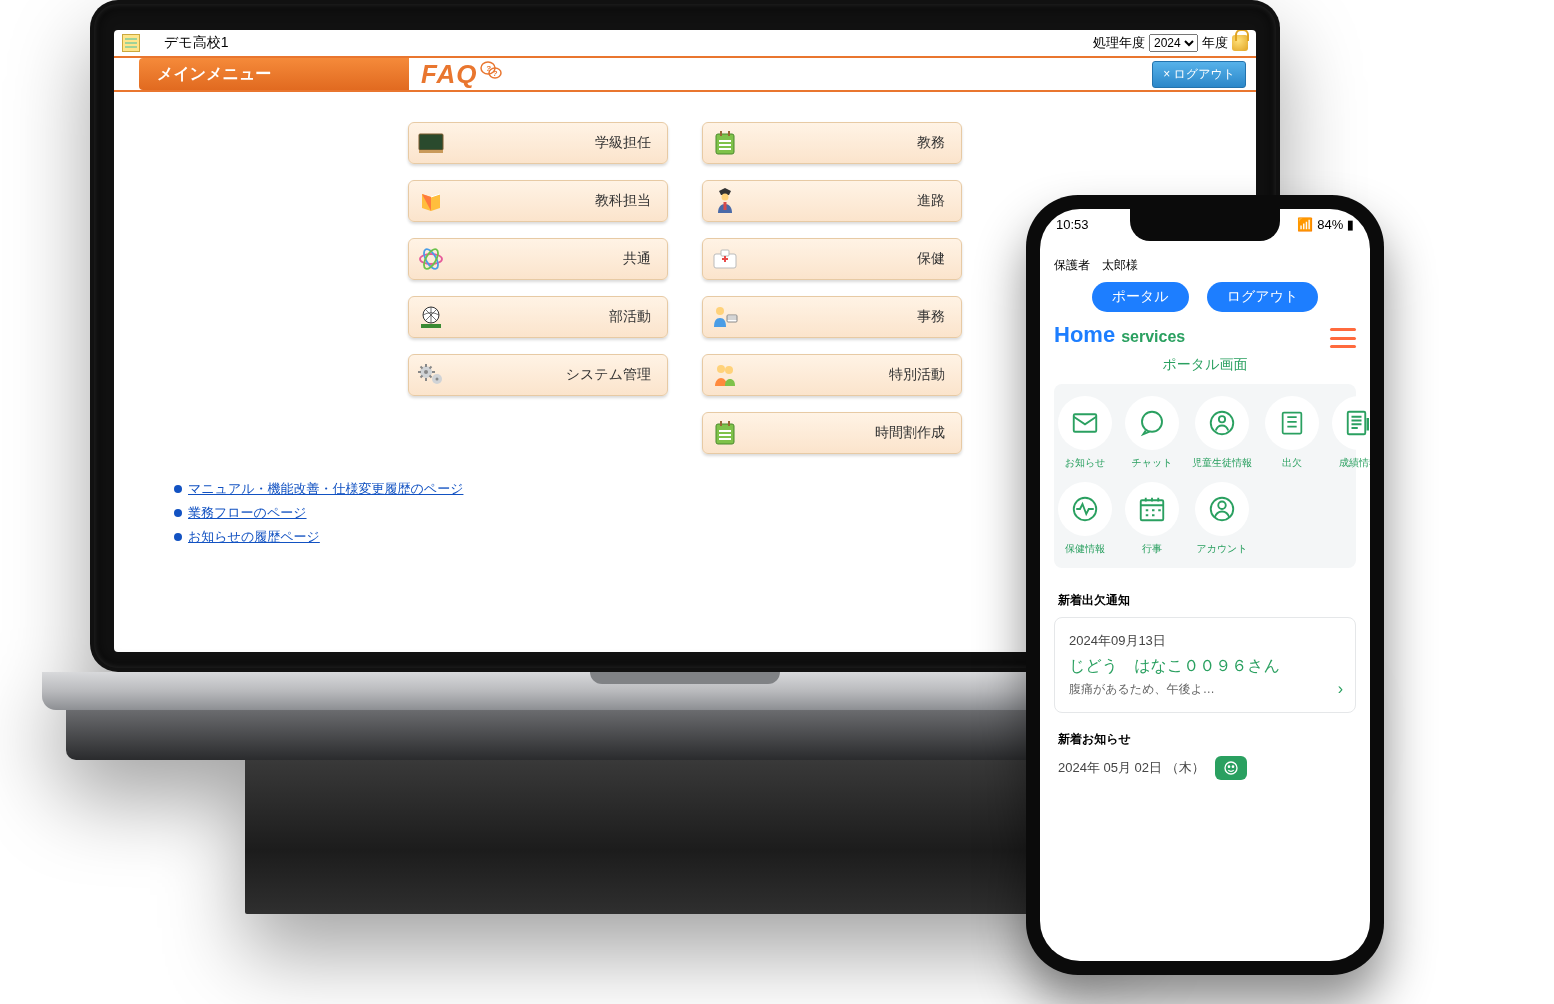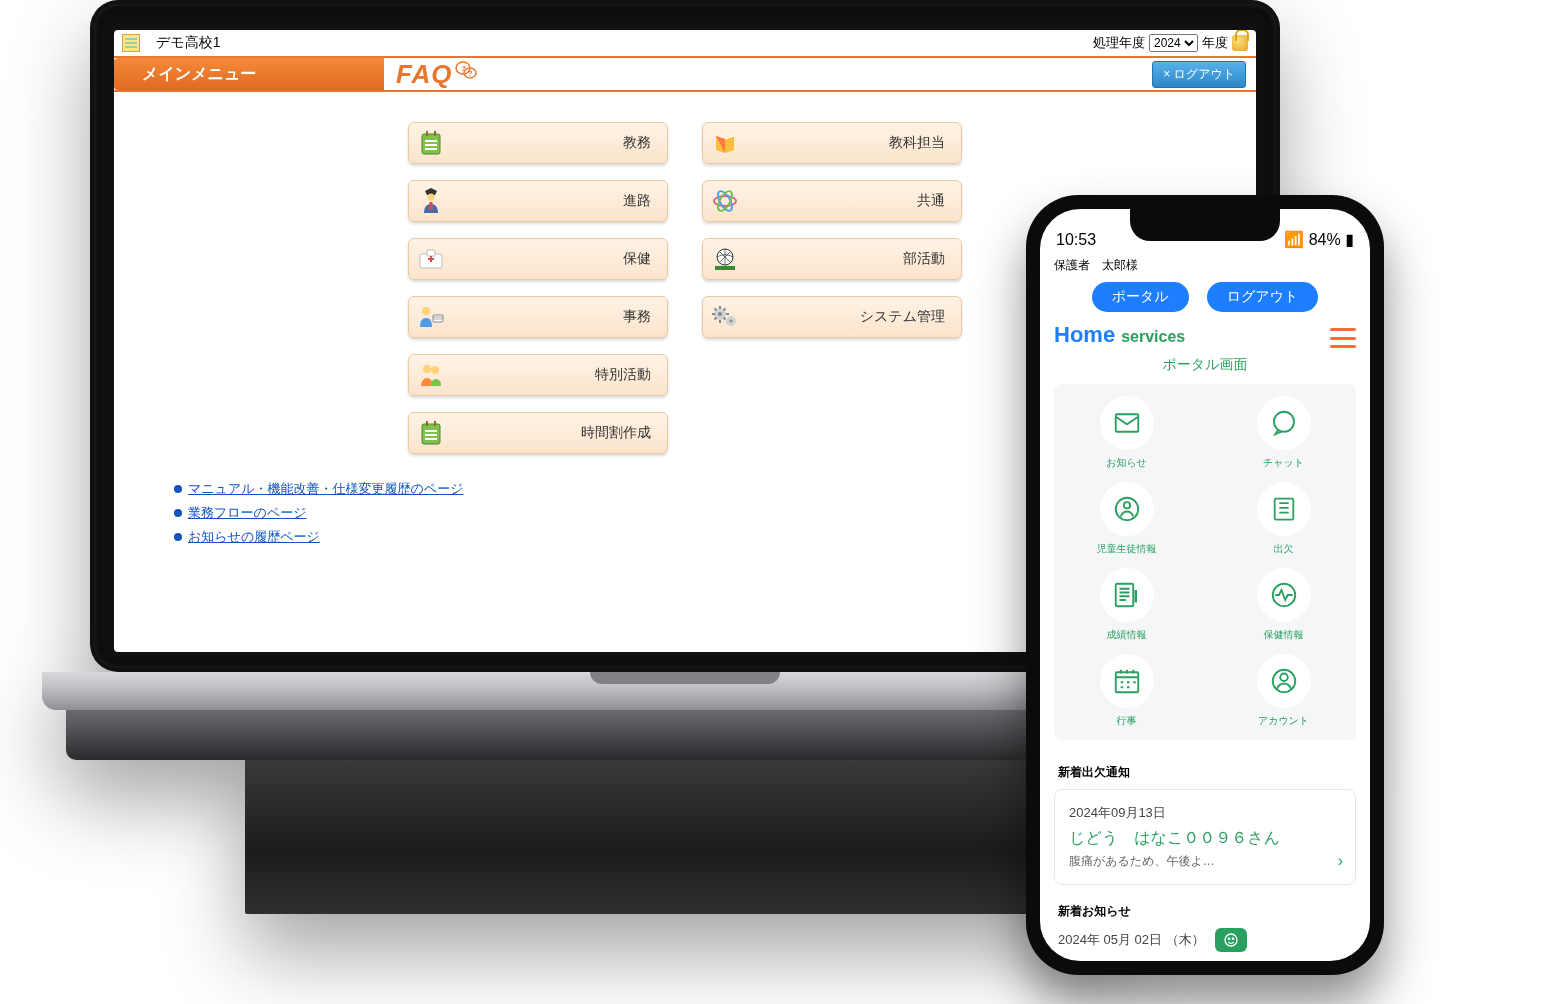--- a/index.html
+++ b/index.html
@@ -20,61 +20,61 @@
     }
     .base {
       position:relative; height:38px; width: 108%; left: -4%;
       background: linear-gradient(#d8d9db,#b9babd 50%,#8d8f93); border-radius: 0 0 14px 14px;
     }
     .base::before{content:"";position:absolute;left:50%;transform:translateX(-50%);top:0;width:190px;height:12px;background:#808285;border-radius:0 0 12px 12px;}
     .base-under{height:50px;width:104%;left:-2%;position:relative;background:linear-gradient(#6b6c6f,#2a2b2d);border-radius:0 0 10px 10px;}
     .shelf{width:880px;height:160px;background:linear-gradient(#3b3b3b,#1c1c1c 60%,#2f2f2f);margin:-6px auto 0;border-radius:2px;}
 
     
-    .topstrip{display:flex;align-items:center;gap:16px;padding:4px 8px;font-size:14px;}
+    .topstrip{display:flex;align-items:center;gap:24px;padding:4px 8px;font-size:14px;}
     .sch-icon{width:18px;height:18px;background:#ffe58a;border:1px solid #caa83e;position:relative;}
     .sch-icon::after{content:"";position:absolute;inset:3px 2px;background:repeating-linear-gradient(#9fd298 0 2px,#ffe58a 2px 4px);}
     .year-area{margin-left:auto;display:flex;align-items:center;gap:4px;font-size:13px;}
     .year-area select{font-size:12px;}
     .lock{width:16px;height:16px;background:radial-gradient(circle at 40% 35%,#ffe07a,#e0a422);border-radius:3px;position:relative;}
     .lock::before{content:"";position:absolute;left:3px;top:-6px;width:10px;height:10px;border:2px solid #e0a422;border-bottom:none;border-radius:6px 6px 0 0;}
 
     .orange-bar{display:flex;align-items:center;height:36px;background:#fff;border-top:2px solid #e9762f;border-bottom:2px solid #e9762f;}
-    .orange-bar .title{background:linear-gradient(#f58a3a,#e16a20);color:#fff;font-weight:bold;padding:0 28px;height:100%;display:flex;align-items:center;border-radius:4px 0 0 4px;min-width:270px;font-size:16px;}
+    .orange-bar .title{background:linear-gradient(#f58a3a,#e16a20);color:#fff;font-weight:bold;padding:0 18px;height:100%;display:flex;align-items:center;border-radius:4px 0 0 4px;min-width:270px;font-size:16px;margin-left:25px;}
     .faq{color:#e9762f;font-size:26px;font-weight:bold;margin-left:12px;font-style:italic;letter-spacing:1px;display:flex;align-items:flex-start;}
     .faq svg{margin-left:2px;}
     .logout{margin-left:auto;margin-right:10px;background:linear-gradient(#57b2ea,#2b87c9);color:#fff;font-size:12px;border:1px solid #2373ad;border-radius:3px;padding:4px 10px;display:flex;align-items:center;gap:4px;cursor:pointer;}
 
     .menu-grid{display:grid;grid-template-columns:260px 260px;gap:16px 34px;justify-content:center;margin-top:30px;}
     .menu-btn{display:flex;align-items:center;background:linear-gradient(#fff3e5,#fbe4cc);border:1px solid #e7caa4;border-radius:6px;height:42px;padding:0 16px 0 8px;box-shadow:0 2px 3px rgba(0,0,0,.15);cursor:pointer;}
     .menu-btn .ico{width:28px;height:28px;display:flex;align-items:center;justify-content:center;margin-right:auto;}
     .menu-btn .lbl{font-size:14px;color:#333;}
     .menu-grid .spacer{visibility:hidden;}
 
     .links{margin:26px 0 0 60px;font-size:13px;}
     .links a{color:#1252c2;text-decoration:underline;display:flex;align-items:center;gap:6px;margin-bottom:6px;}
     .links a::before{content:"";width:8px;height:8px;border-radius:50%;background:#1252c2;}
 
     
     .phone{position:absolute;right:170px;top:195px;width:358px;height:780px;background:#0b0b0b;border-radius:52px;padding:14px;box-shadow:0 30px 50px rgba(0,0,0,.45);}
     .phone-inner{background:#fff;width:100%;height:100%;border-radius:40px;overflow:hidden;position:relative;}
     .notch{position:absolute;left:50%;top:0;transform:translateX(-50%);width:150px;height:32px;background:#0b0b0b;border-radius:0 0 20px 20px;z-index:5;}
-    .statusbar{display:flex;justify-content:space-between;align-items:flex-end;padding:8px 16px 0;font-size:16px;height:40px;}
+    .statusbar{display:flex;justify-content:space-between;align-items:flex-start;padding:8px 16px 0;font-size:13px;height:40px;}
     .p-content{padding:4px 14px 0;overflow:hidden;}
     .welcome{font-size:12px;margin:4px 0 8px;}
     .pill-row{display:flex;justify-content:center;gap:18px;margin-bottom:10px;}
     .pill{background:#1d7eff;color:#fff;border:none;border-radius:999px;padding:6px 20px;font-size:14px;cursor:pointer;}
     .brand-row{display:flex;align-items:flex-end;justify-content:space-between;margin-bottom:8px;}
     .brand{display:flex;align-items:baseline;gap:6px;}
     .brand .home{color:#1d7eff;font-weight:800;font-size:22px;position:relative;}
     .brand .sv{color:#2aa060;font-size:16px;font-weight:600;}
     .hamb{width:26px;height:20px;display:flex;flex-direction:column;justify-content:space-between;cursor:pointer;}
     .hamb span{height:3px;background:#ff6a3d;border-radius:2px;}
     .portal-h{ text-align:center;font-size:14px;color:#2aa060;margin-bottom:10px;}
-    .icon-grid{display:grid;grid-template-columns:repeat(2,1fr);gap:12px 20px;background:#f4f6f7;border-radius:8px;padding:12px 4px;margin-bottom:24px;justify-items:center}
+    .icon-grid{display:grid;grid-template-columns:repeat(5,1fr);gap:12px 13px;background:#f4f6f7;border-radius:8px;padding:12px 4px;margin-bottom:24px;justify-items:center}
     .ic{display:flex;flex-direction:column;align-items:center;cursor:pointer}
     .ic .c{width:54px;height:54px;border-radius:50%;background:#fff;display:flex;align-items:center;justify-content:center;color:#2aa060}
     .ic .t{font-size:10px;color:#2aa060;margin-top:6px;white-space:nowrap;}
     .sec-h{font-size:12px;font-weight:600;margin:8px 4px;}
     .card{border:1px solid #e5e7e9;border-radius:8px;padding:14px;margin-bottom:18px;position:relative;}
     .card .d{font-size:13px;color:#444;margin-bottom:6px;}
     .card .who{font-size:16px;color:#2aa060;margin-bottom:4px;}
     .card .msg{font-size:12px;color:#666;white-space:nowrap;overflow:hidden;text-overflow:ellipsis;max-width: 82%;}
     .card .chev{position:absolute;right:12px;bottom:14px;color:#2aa060;}
     .date-row{display:flex;align-items:center;gap:10px;font-size:13px;color:#444;margin:4px 4px 0;}
@@ -106,20 +106,29 @@
               <text x="7" y="12" font-size="8" fill="#e9762f">?</text>
               <text x="14" y="17" font-size="7" fill="#e9762f">?</text>
             </svg>
         </div>
         <button class="logout">× ログアウト</button>
       </div>
 
       <div class="menu-grid" id="menu-grid">
           <div class="menu-btn">
             <span class="ico">
+              <svg width="26" height="20">
+                <rect x="1" y="1" width="24" height="16" rx="1" fill="#2a4a2d" stroke="#7b5a2e"></rect>
+                <rect x="1" y="17" width="24" height="3" fill="#c99a5a"></rect>
+              </svg>
+            </span>
+            <span class="lbl">学級担任</span>
+          </div>
+          <div class="menu-btn">
+            <span class="ico">
               <svg width="22" height="26">
                 <rect x="2" y="4" width="18" height="20" rx="2" fill="#7fc24a" stroke="#4a8a2d"></rect>
                 <rect x="5" y="10" width="12" height="2" fill="#fff"></rect>
                 <rect x="5" y="14" width="12" height="2" fill="#fff"></rect>
                 <rect x="5" y="18" width="12" height="2" fill="#fff"></rect>
                 <rect x="6" y="1" width="2" height="5" fill="#996633"></rect>
                 <rect x="14" y="1" width="2" height="5" fill="#996633"></rect>
               </svg>
             </span>
             <span class="lbl">教務</span>

